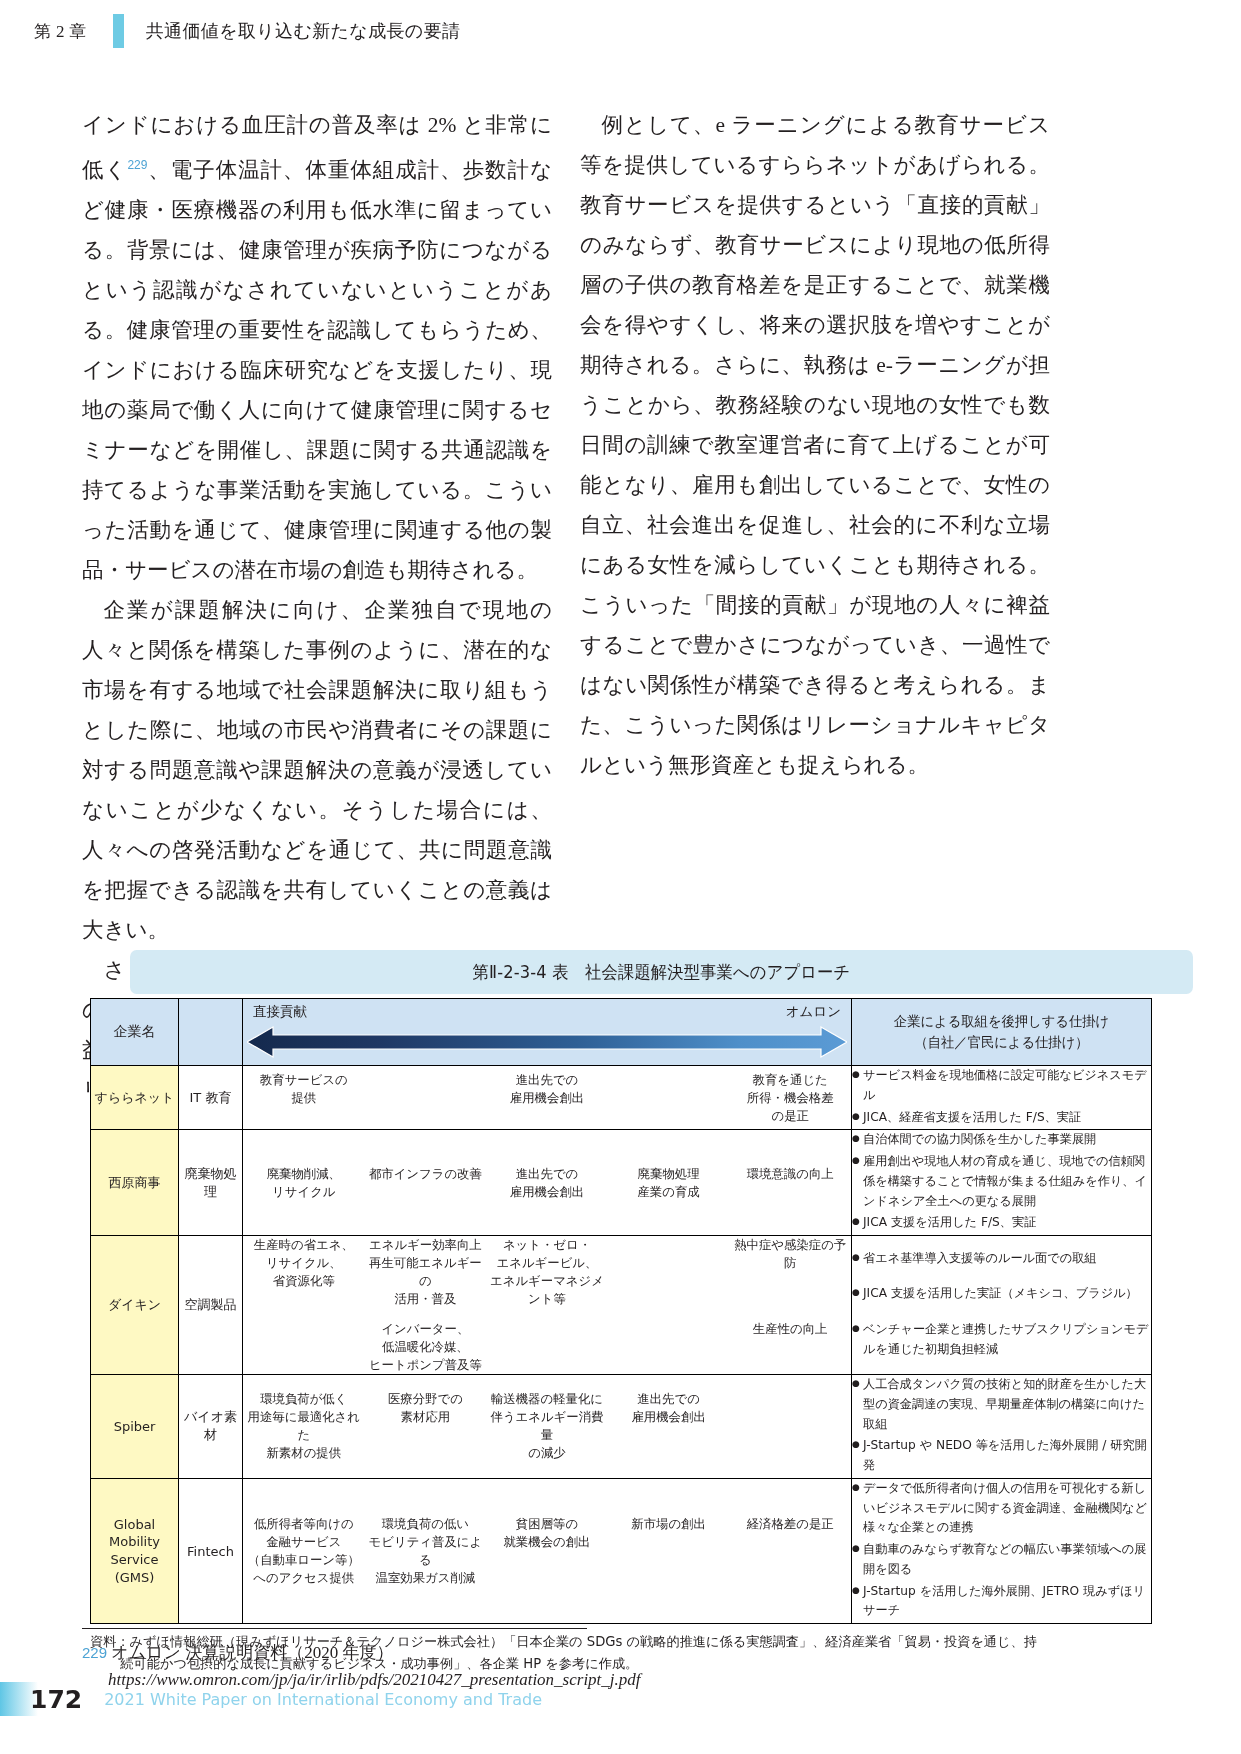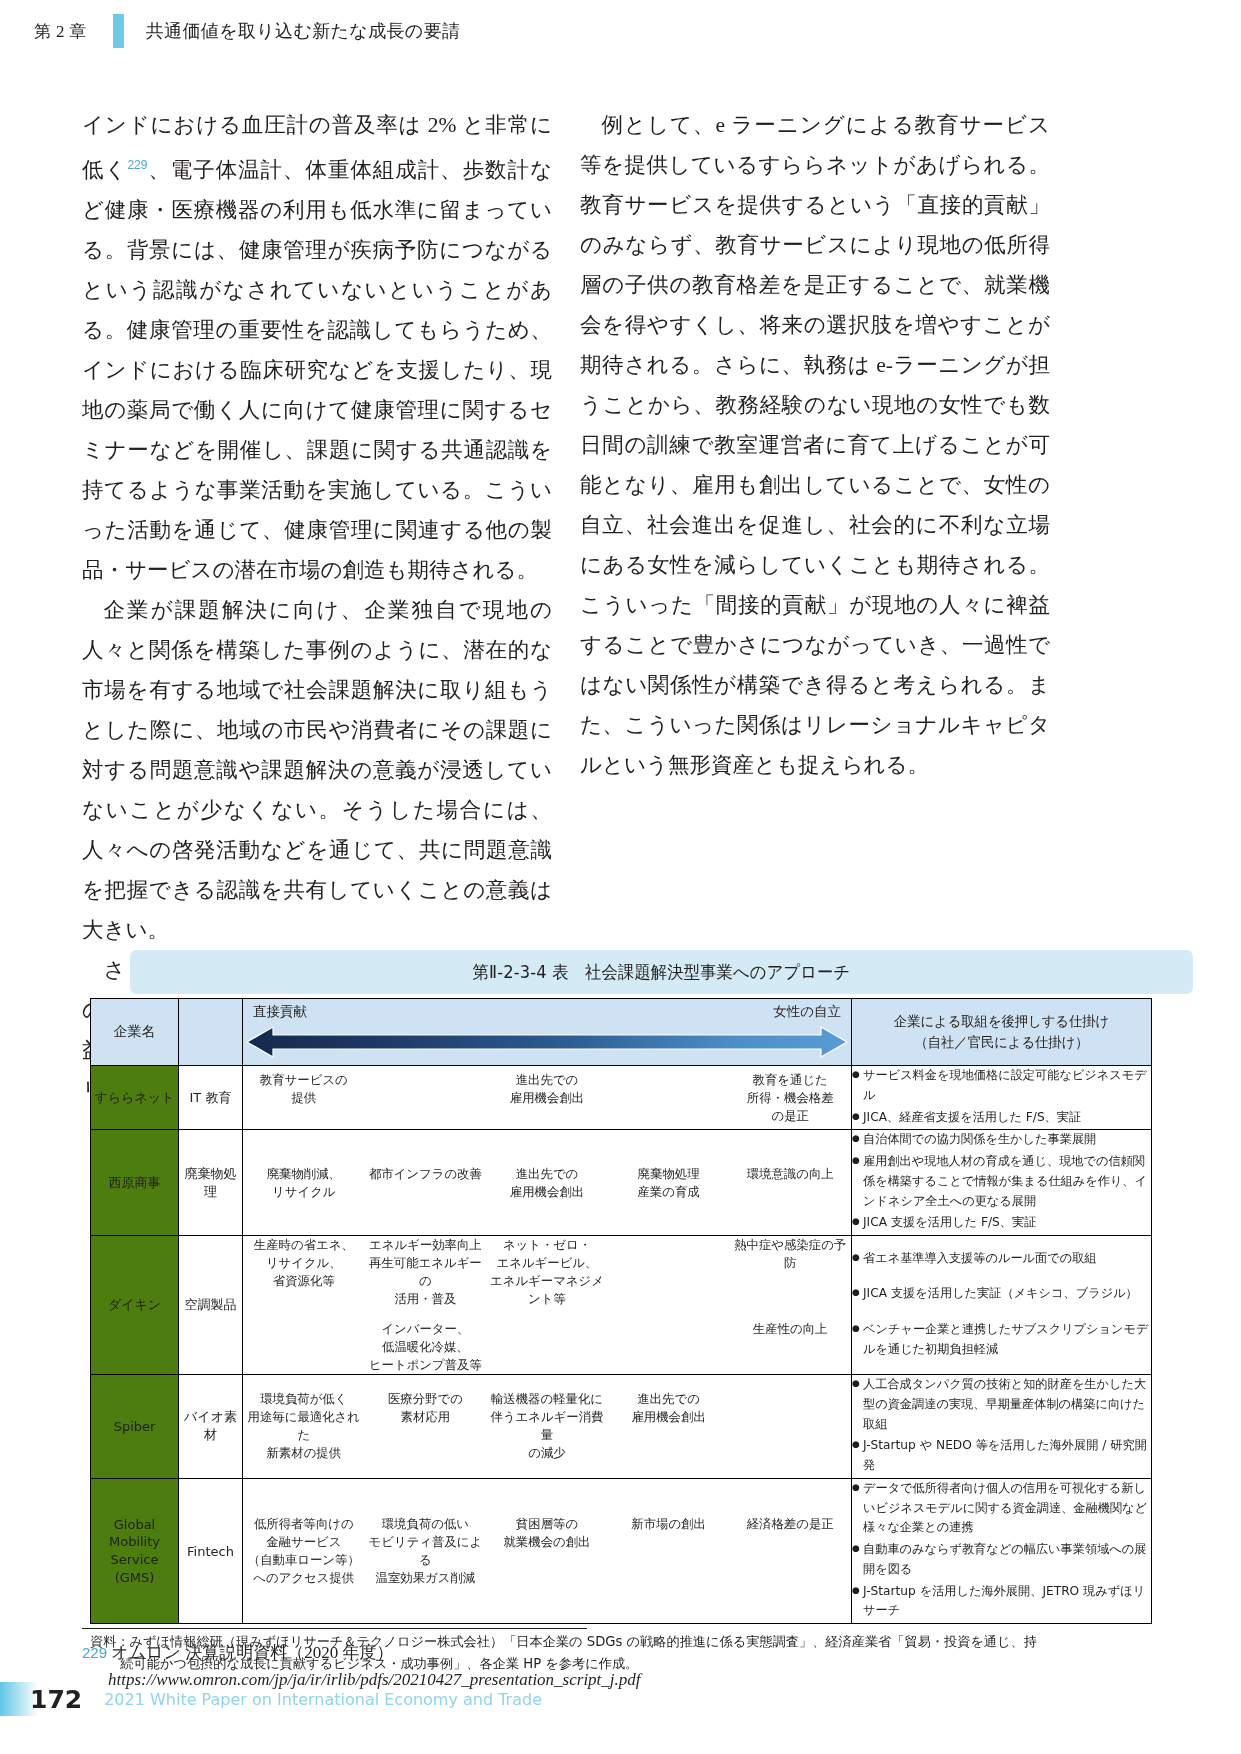--- a/index.html
+++ b/index.html
@@ -101,21 +101,21 @@
   }
   .arrowlabel{
     position:absolute; top:4px; font-size:13.5px; color:#231f20;
   }
   .arrowlabel.l{ left:10px; }
   .arrowlabel.r{ right:10px; }
   .arrowsvg{ position:absolute; left:4px; top:26px; }
 
   
   .c-name{
-    width:88px; background:#4d7c0f; text-align:center;
+    width:88px; background:#fef9c3; text-align:center;
     font-size:13px; line-height:1.35; color:#231f20;
     padding:2px 2px;
   }
   .c-sector{
     width:64px; background:#ffffff; text-align:center;
     font-size:13px; color:#231f20;
   }
   .c-contrib{ background:#ffffff; padding:6px 0 8px 0; }
   .c-mech{
     width:300px; background:#ffffff; font-size:12.2px;
@@ -201,21 +201,21 @@
   <div class="fig-title">第Ⅱ-2-3-4 表　社会課題解決型事業へのアプローチ</div>
 
   <table class="matrix">
     <thead>
       <tr>
         <th class="hdr-cell hdr-name">企業名</th>
         <th class="hdr-cell hdr-sector"></th>
         <th class="hdr-cell hdr-arrow">
           <div class="arrowbox">
             <span class="arrowlabel l">直接貢献</span>
-            <span class="arrowlabel r">女性の自立</span>
+            <span class="arrowlabel r">オムロン</span>
             <svg class="arrowsvg" width="600" height="34" viewBox="0 0 600 34" preserveAspectRatio="none">
               <defs>
                 <linearGradient id="arrGrad" x1="0" y1="0" x2="1" y2="0">
                   <stop offset="0%" stop-color="#14294d"></stop>
                   <stop offset="22%" stop-color="#1f3864"></stop>
                   <stop offset="55%" stop-color="#2e5f95"></stop>
                   <stop offset="82%" stop-color="#4e8fc9"></stop>
                   <stop offset="100%" stop-color="#5b9bd5"></stop>
                 </linearGradient>
               </defs>

